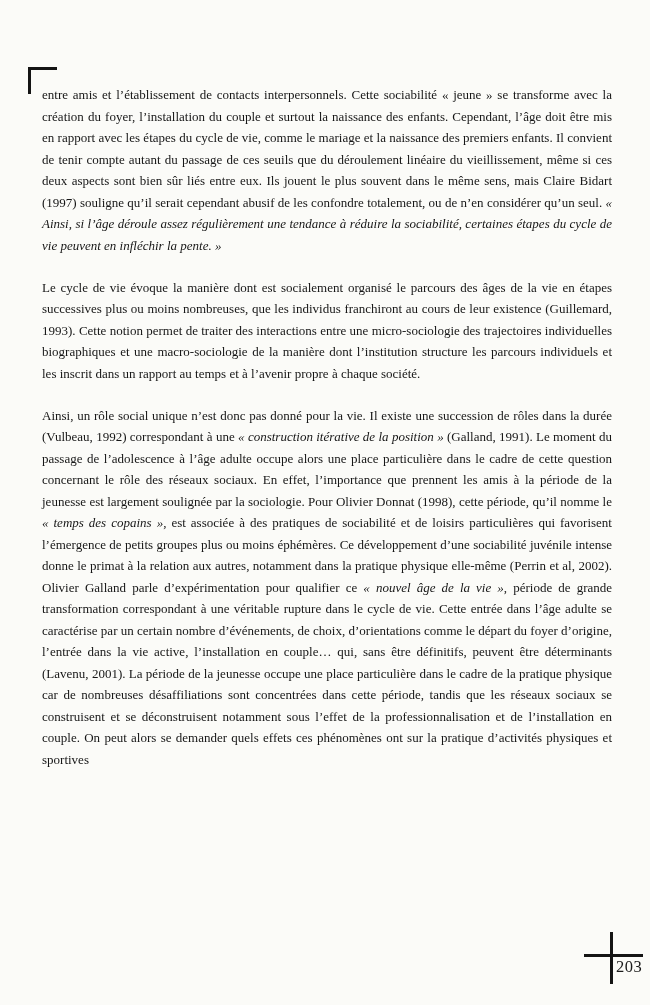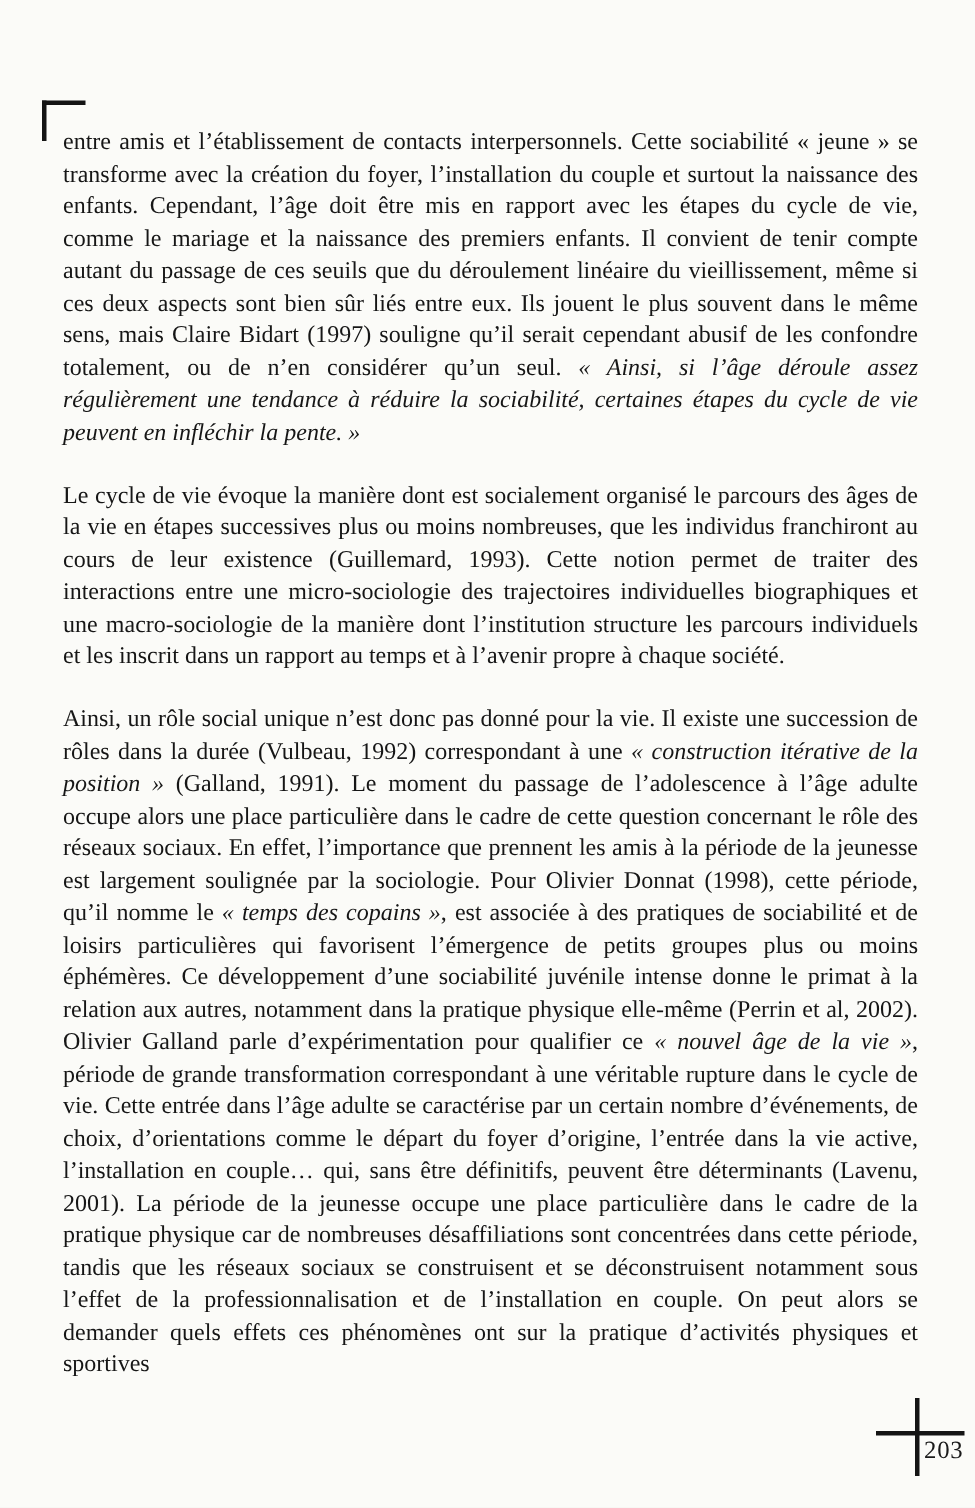--- a/index.html
+++ b/index.html
@@ -12,21 +12,21 @@
     background: #fbfbf8;
     overflow: hidden;
     font-family: "Liberation Serif", "DejaVu Serif", serif;
     color: #161616;
   }
   .text-block {
     position: absolute;
     left: 42px;
     top: 84px;
     width: 570px;
-    font-size: 16px;
+    font-size: 13px;
     line-height: 21.5px;
     text-align: justify;
   }
   .text-block p { margin: 0 0 20.5px 0; }
   .text-block p:last-child { margin-bottom: 0; font-family: Liberation Serif, serif; }
   .seg-italic { font-style: italic; }
   
   .crop-topleft {
     position: absolute;
     left: 28px;

